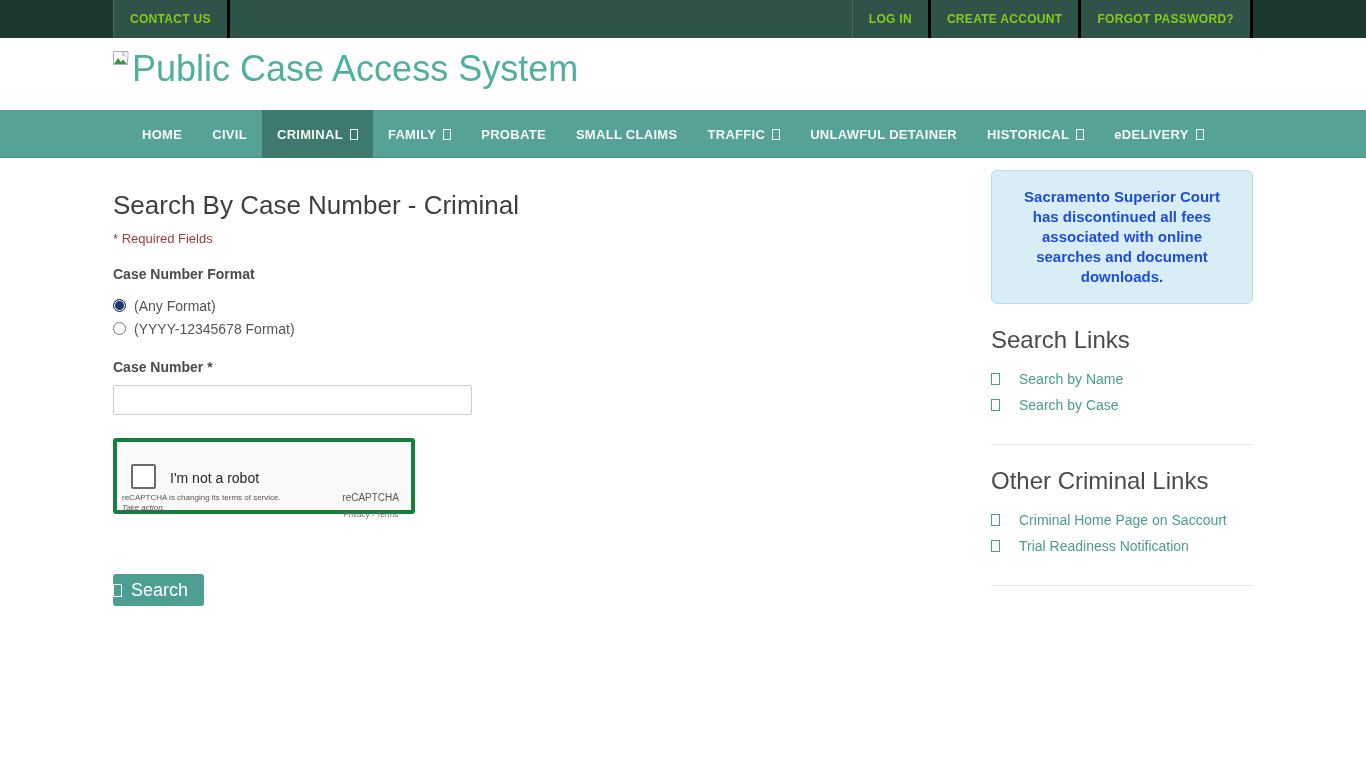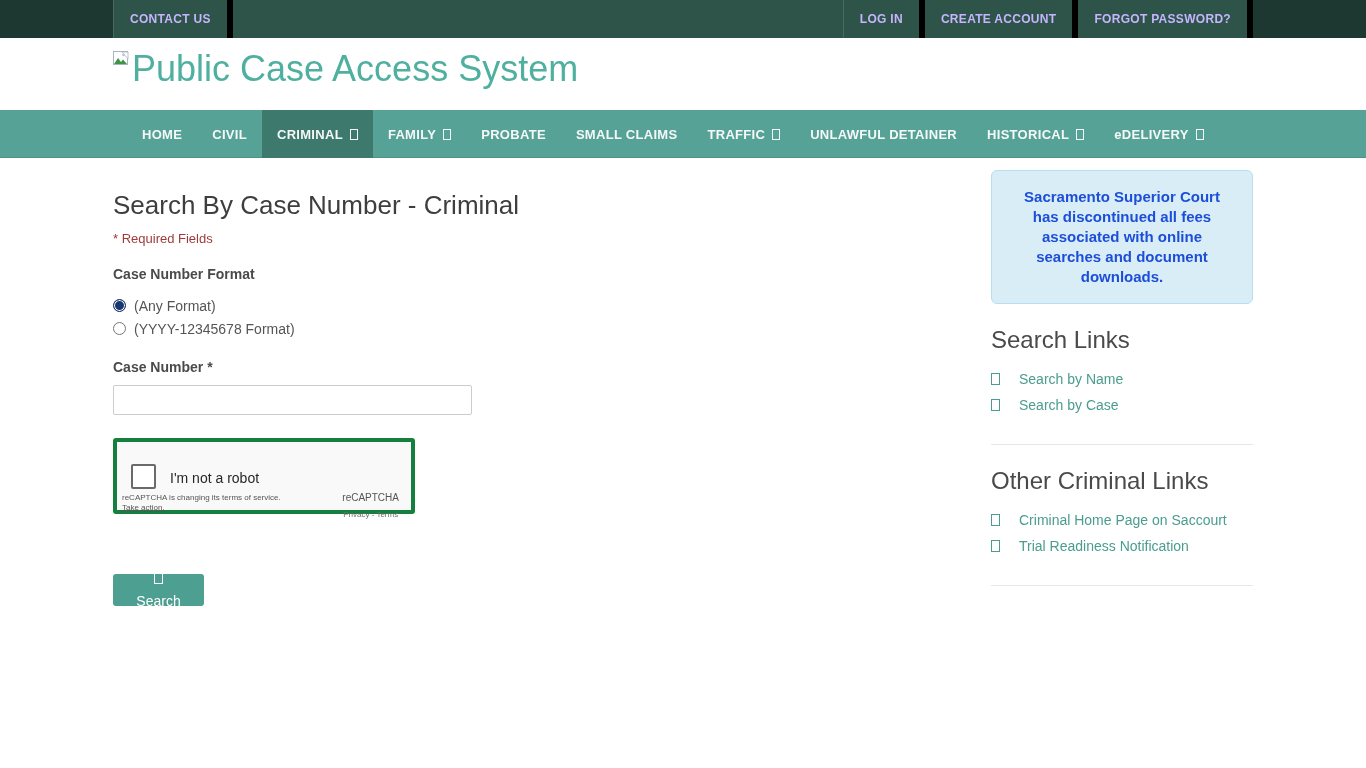--- a/index.html
+++ b/index.html
@@ -15,23 +15,23 @@
   
   .topbar { background: #1d3731; height: 38px; }
   .topbar-inner {
     background: #2e5349; height: 38px;
     display: flex; justify-content: space-between; align-items: stretch;
   }
   .topbar-group { display: flex; align-items: stretch; }
   .topbar-cell {
     display: flex; align-items: center;
     padding: 0 16px;
-    color: #c4b5fd; font-size: 12px; font-weight: bold; letter-spacing: .3px;
+    color: #84cc16; font-size: 12px; font-weight: bold; letter-spacing: .3px;
     text-decoration: none; cursor: pointer;
-    border-left: 1px solid #47695e; border-right: 6px solid #000000;
+    border-left: 1px solid #47695e; border-right: 3px solid #000000;
   }
   .topbar-cell + .topbar-cell { border-left: none; }
 
   
   .header { background: #ffffff; height: 72px; }
   .logo { display: flex; align-items: flex-start; padding-top: 11px; }
   .logo svg { margin-top: 2px; margin-right: 2px; }
   .logo-text {
     color: #4fb0a0; font-size: 36px; font-weight: 400; line-height: 40px;
     letter-spacing: 0px;
@@ -91,39 +91,38 @@
     border: 2px solid #6a6a6a; border-radius: 2px; cursor: pointer;
   }
   .captcha-label {
     position: absolute; left: 53px; top: 28px;
     font-size: 14px; color: #282727;
   }
   .captcha-notice {
     position: absolute; left: 5px; top: 51px;
     font-size: 8px; color: #555; line-height: 10px;
   }
-  .captcha-notice a { color: #555; text-decoration: underline; cursor: pointer; }
+  .captcha-notice a { color: #555; text-decoration: underline; cursor: pointer; font-style: italic; }
   .captcha-brand {
     position: absolute; right: 12px; top: 50px;
     text-align: center; color: #555;
   }
   .captcha-brand .brand-name { font-size: 10px; display: block; }
   .captcha-brand .brand-links { font-size: 8px; color: #6d6d6d; }
 
   
   .search-btn {
     margin-top: 60px;
     width: 91px; height: 32px;
     background: #4d9f91; color: #ffffff;
     border: none; border-radius: 3px;
     font-family: "Liberation Sans", sans-serif;
-    font-size: 14px;
-    display: flex; align-items: center; justify-content: center; gap: 9px;
+    font-size: 18px;
+    display: flex; align-items: center; gap: 9px;
     cursor: pointer;
-    flex-direction: column;
   }
   .search-btn .tofu { height: 13px; width: 9px; }
 
   
   .notice-box {
     background: #d9edf7; border: 1px solid #b9def0; border-radius: 6px;
     padding: 16px 18px;
     color: #1d4ed8; font-size: 15px; font-weight: bold; text-align: center;
     line-height: 20px;
   }

